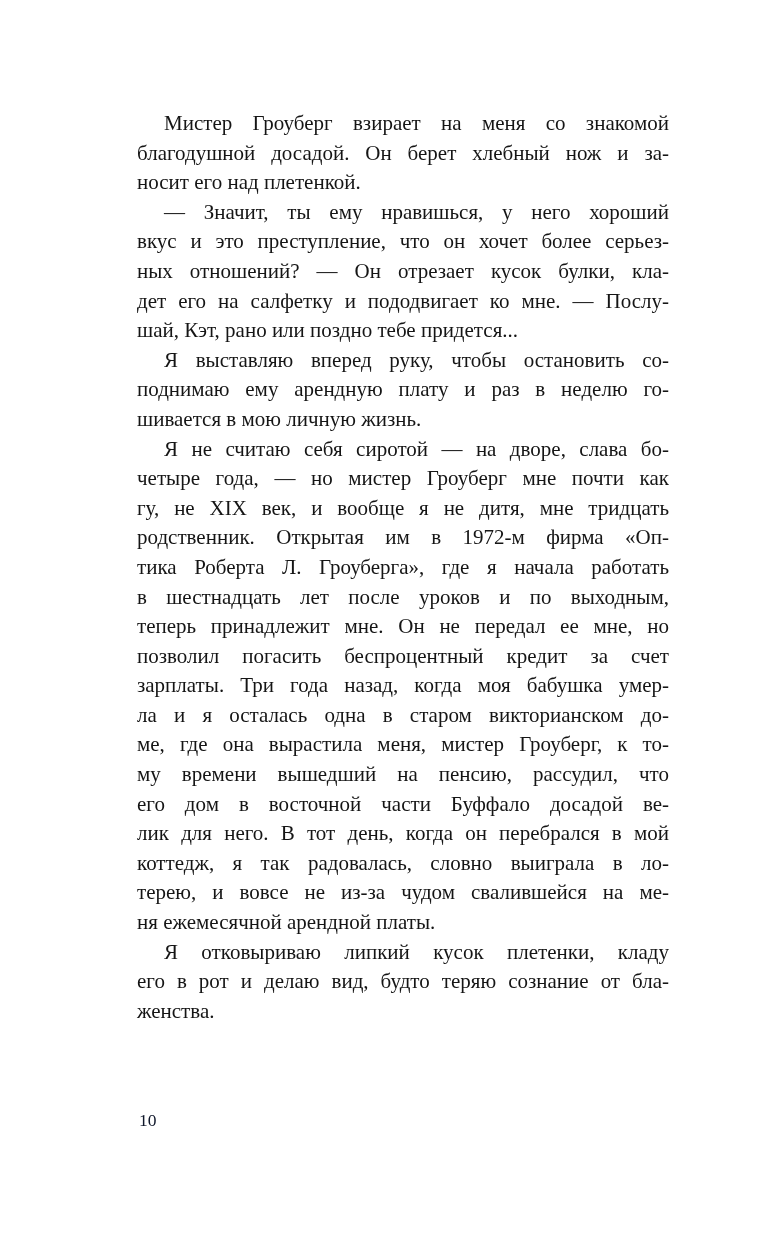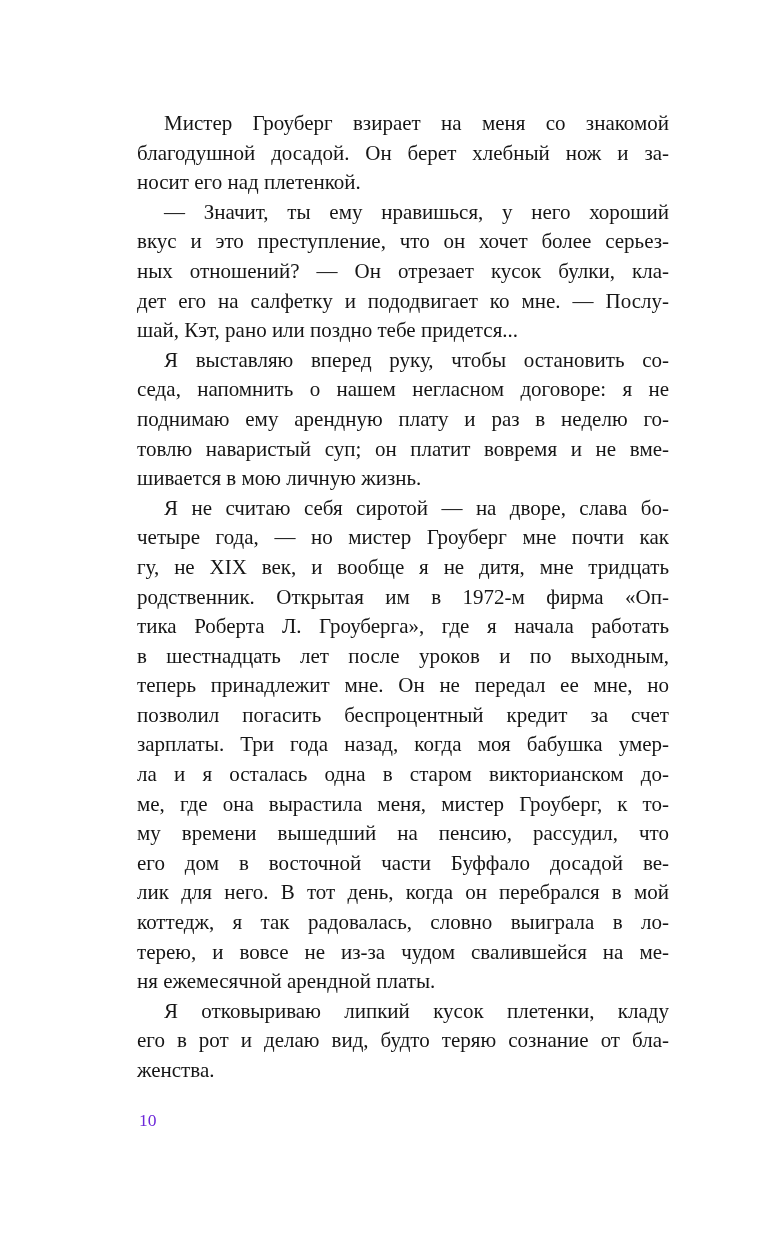--- a/index.html
+++ b/index.html
@@ -38,21 +38,21 @@
   }
   .line.para-last {
     text-align-last: left;
     -moz-text-align-last: left;
   }
   .page-number {
     position: absolute;
     left: 139px;
     top: 1110px;
     font-size: 17.5px;
-    color: #6d28d9;
+    color: #0f172a;
   }
 </style>
 </head>
 <body>
 
 <div class="page">
   <div class="text-block" id="text-block">
       <div class="paragraph">
         <div class="line para-first">Мистер Гроуберг взирает на меня со знакомой</div>
         <div class="line">благодушной досадой. Он берет хлебный нож и за-</div>
@@ -60,23 +60,21 @@
       </div>
       <div class="paragraph">
         <div class="line para-first">—  Значит, ты ему нравишься, у него хороший</div>
         <div class="line">вкус и это преступление, что он хочет более серьез-</div>
         <div class="line">ных отношений? — Он отрезает кусок булки, кла-</div>
         <div class="line">дет его на салфетку и пододвигает ко мне. — Послу-</div>
         <div class="line para-last">шай, Кэт, рано или поздно тебе придется...</div>
       </div>
       <div class="paragraph">
         <div class="line para-first">Я выставляю вперед руку, чтобы остановить со-</div>
-        <div class="line">седа, напомнить о нашем негласном договоре: я не</div>
         <div class="line">поднимаю ему арендную плату и раз в неделю го-</div>
-        <div class="line">товлю наваристый суп; он платит вовремя и не вме-</div>
         <div class="line para-last">шивается в мою личную жизнь.</div>
       </div>
       <div class="paragraph">
         <div class="line para-first">Я не считаю себя сиротой — на дворе, слава бо-</div>
         <div class="line">четыре года, — но мистер Гроуберг мне почти как</div>
         <div class="line">гу, не XIX век, и вообще я не дитя, мне тридцать</div>
         <div class="line">родственник. Открытая им в 1972-м фирма «Оп-</div>
         <div class="line">тика Роберта Л. Гроуберга», где я начала работать</div>
         <div class="line">в шестнадцать лет после уроков и по выходным,</div>
         <div class="line">теперь принадлежит мне. Он не передал ее мне, но</div>

